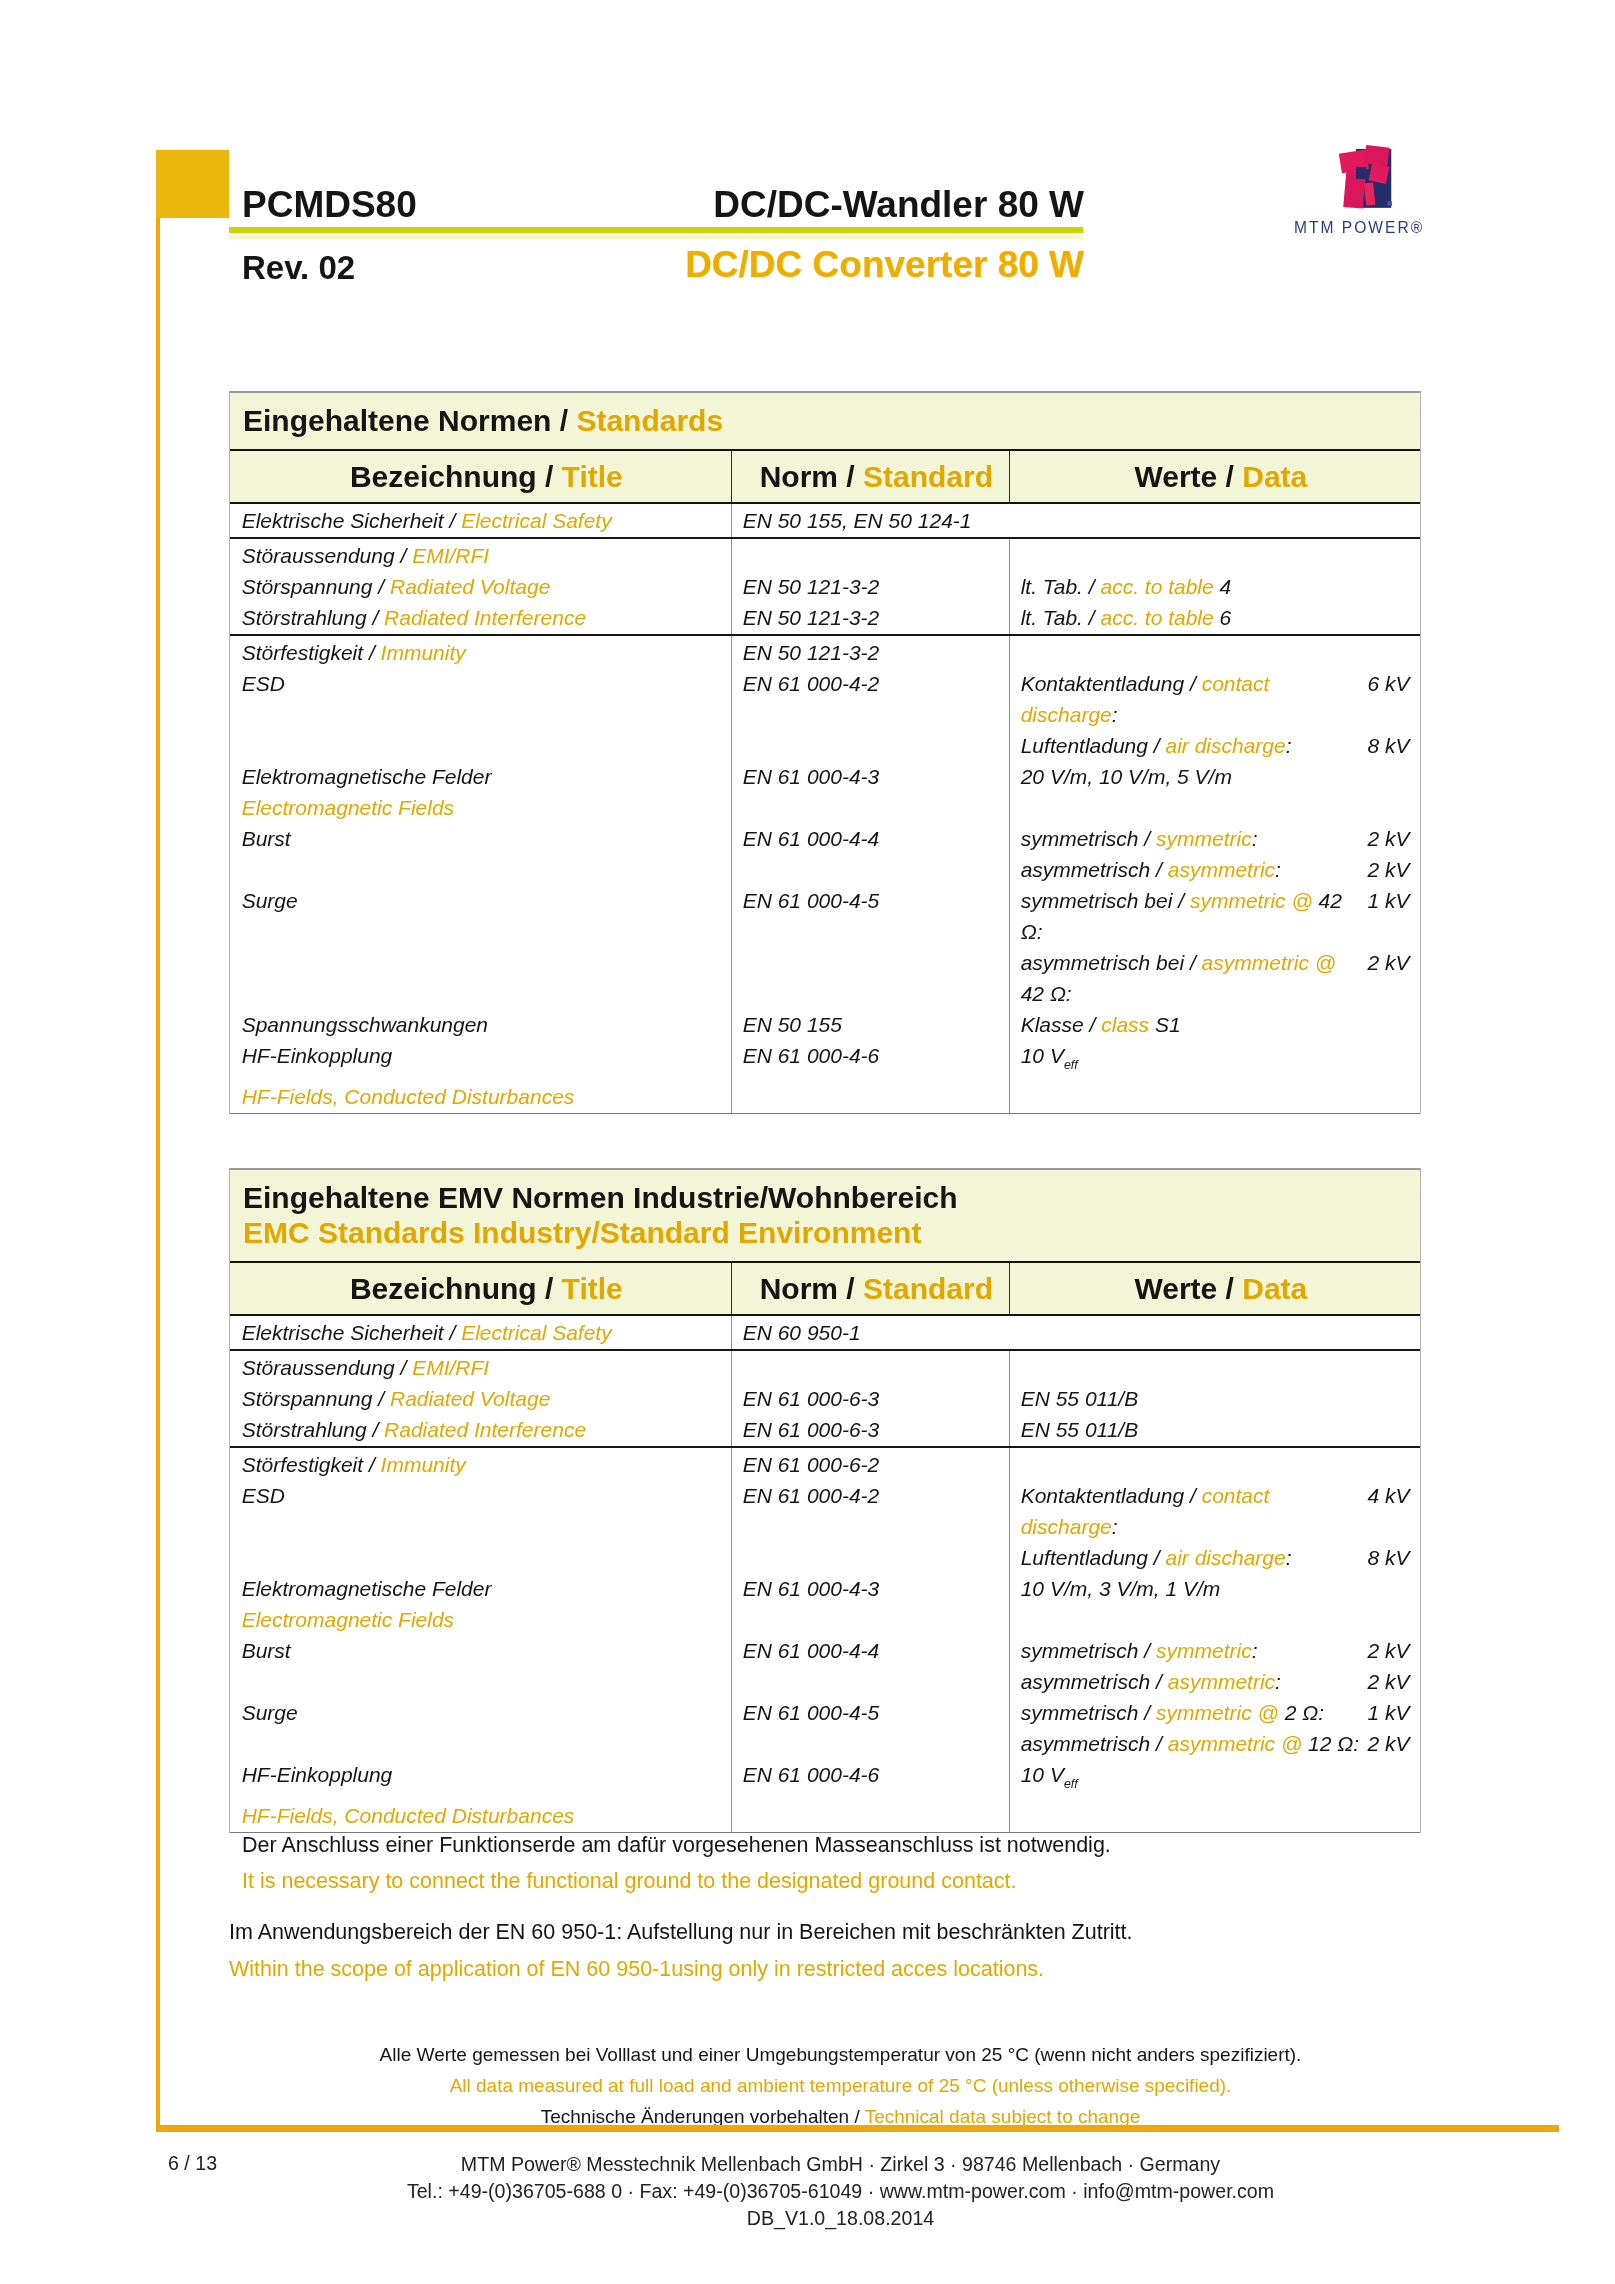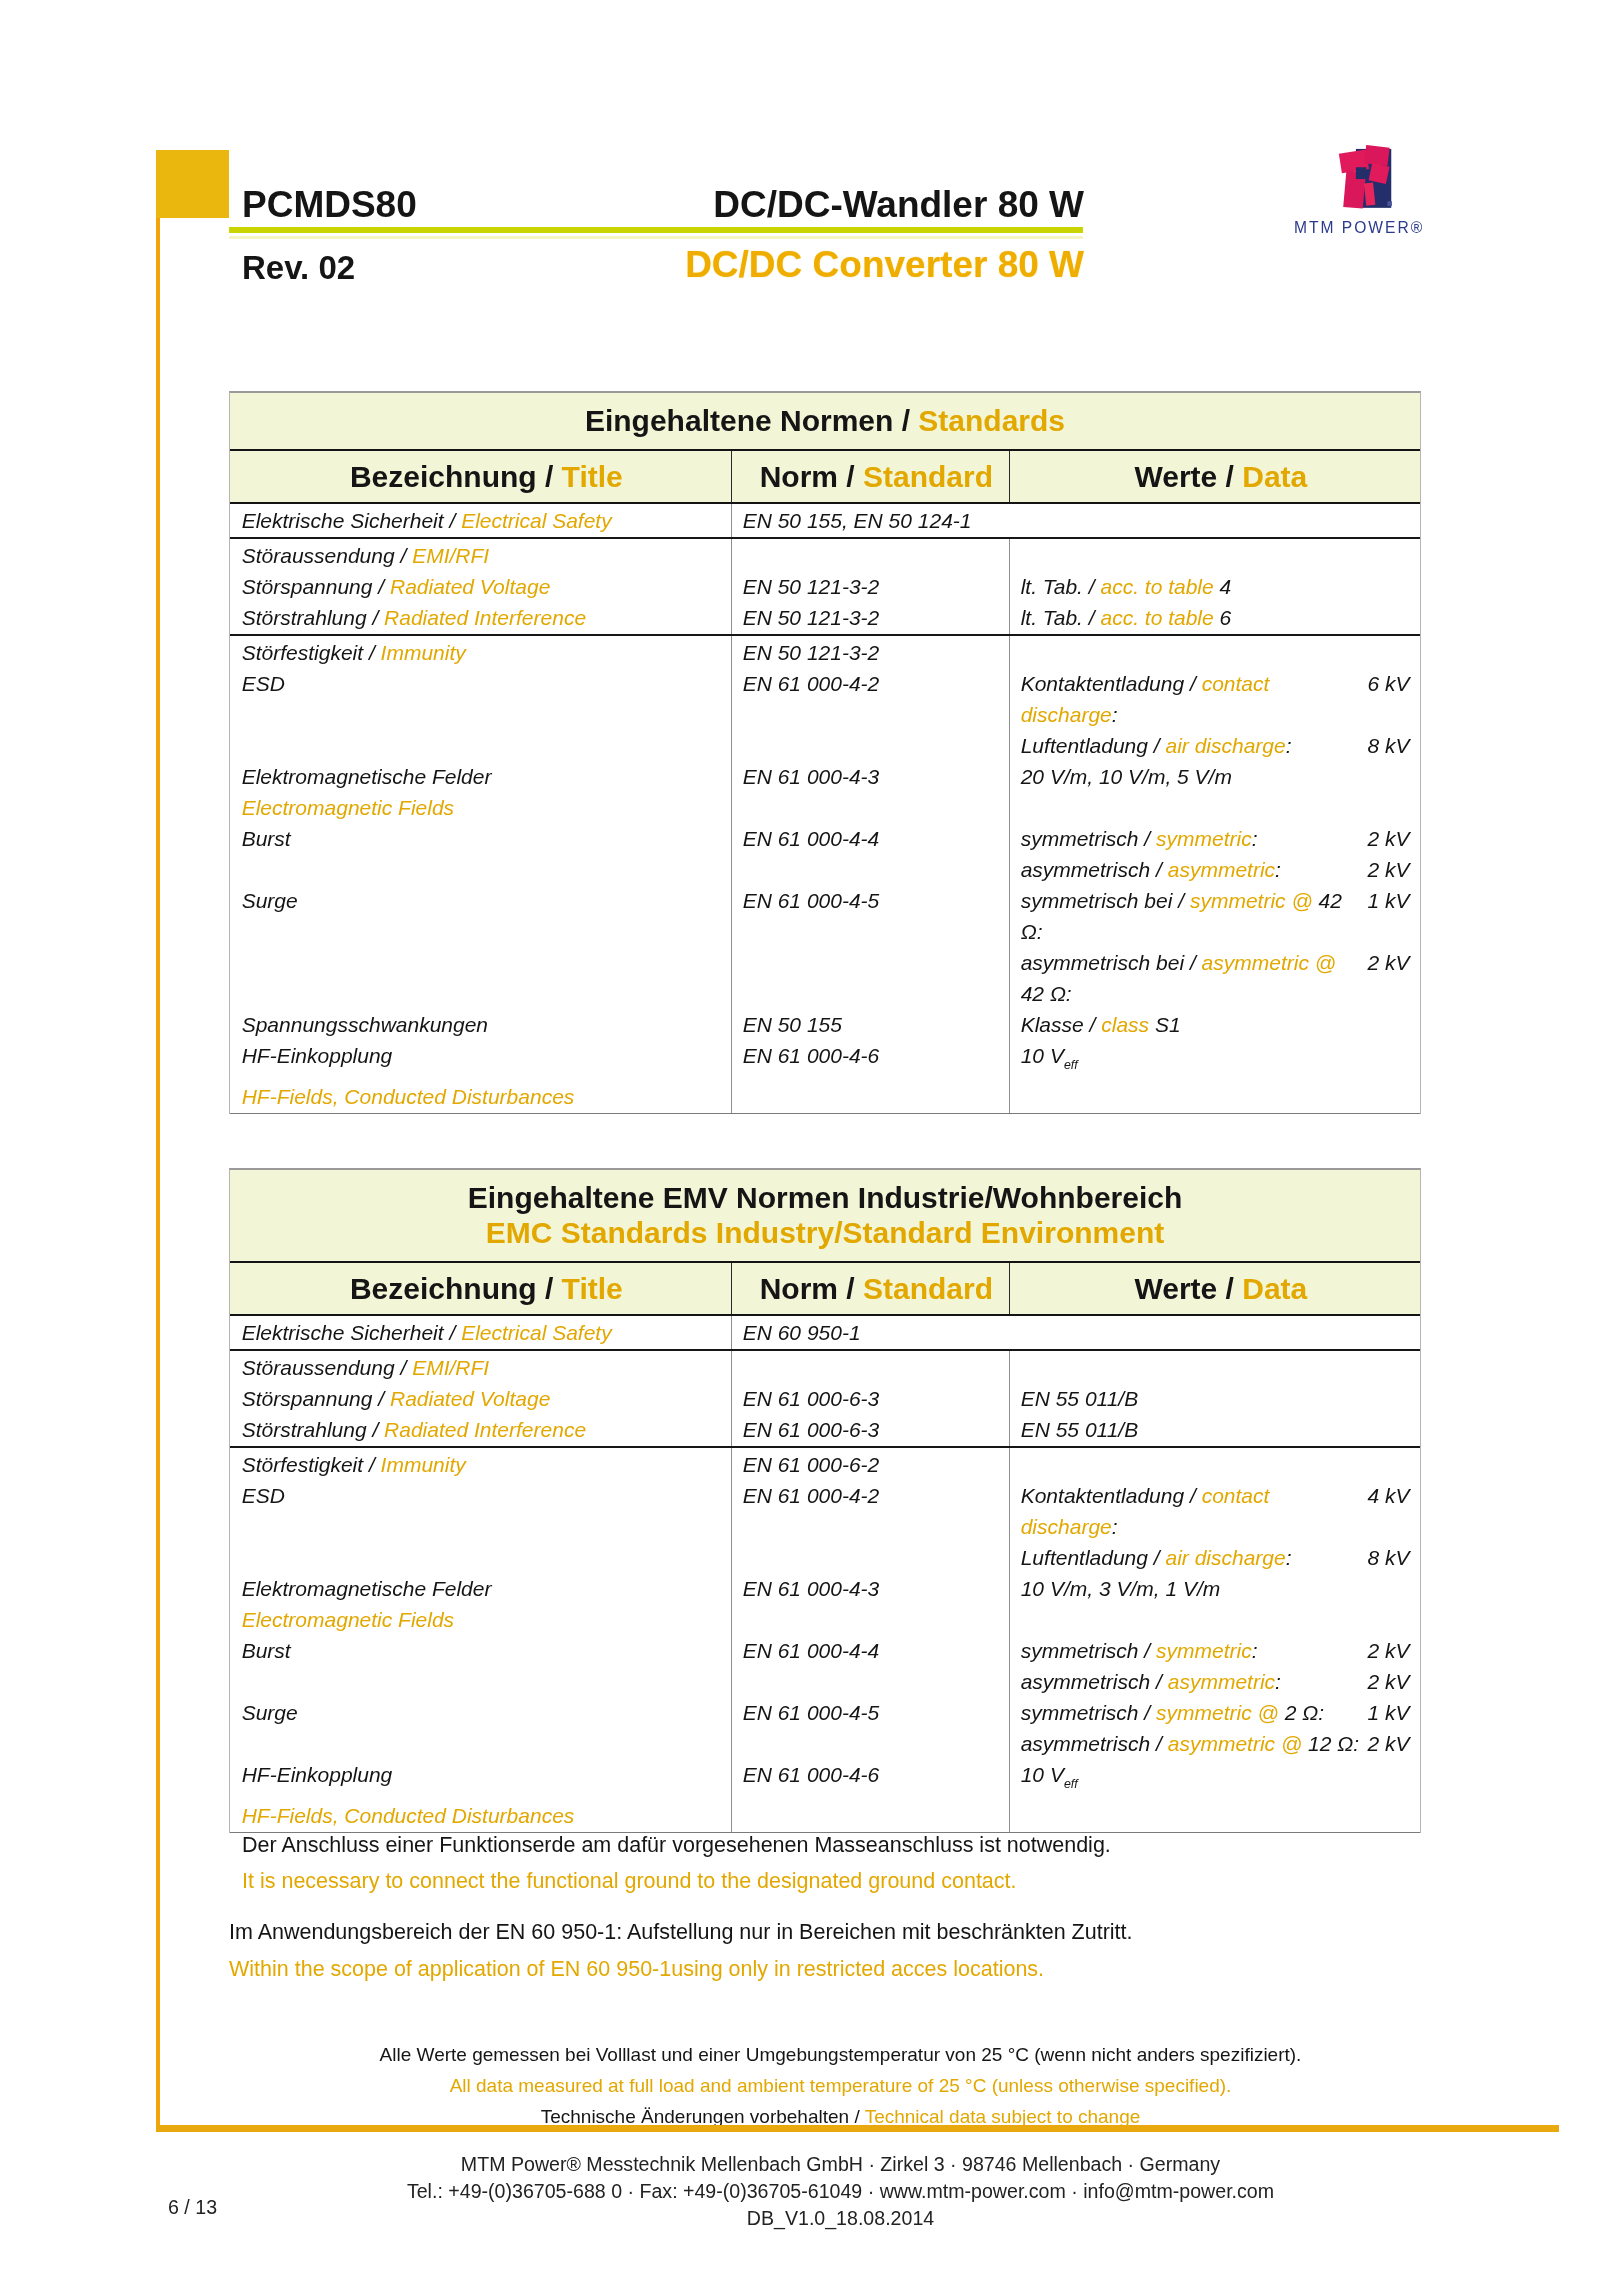--- a/index.html
+++ b/index.html
@@ -27,21 +27,21 @@
   .title-de{position:absolute;left:587px;top:184px;width:497px;text-align:right;font-size:37px;font-weight:700;color:var(--ink);white-space:nowrap;}
   .title-en{position:absolute;left:587px;top:244px;width:497px;text-align:right;font-size:37px;font-weight:700;color:var(--gold-bright);text-shadow:0 0 1.3px #f8d870;white-space:nowrap;}
 
   .logo{position:absolute;left:1333px;top:145px;width:72px;height:72px;}
   .brand{position:absolute;left:1294px;top:219px;width:150px;text-align:left;font-size:15.6px;letter-spacing:2px;color:var(--navy);white-space:nowrap;}
 
   
   .tbl{position:absolute;left:229px;width:1192px;border-top:2px solid #9a9a9a;border-left:0.7px solid #b5b5b5;border-right:0.7px solid #b5b5b5;background:#fff;box-sizing:border-box;}
   #table1{top:391px;}
   #table2{top:1168px;}
-  .t-title{background:var(--band);padding:10.4px 13px;font-size:30px;font-weight:700;line-height:35px;border-bottom:2.6px solid #141414;text-align:center;}
+  .t-title{background:var(--band);padding:10.4px 13px;font-size:30px;font-weight:700;line-height:35px;border-bottom:2.6px solid #141414;}
   .t-cols{display:grid;grid-template-columns:501px 278px 411px;background:var(--band);border-bottom:2.6px solid #141414;}
   .t-ch{font-size:30px;font-weight:700;line-height:33px;padding:9px 0 9px 11.7px;text-align:center;}
   .t-ch.bl{border-left:1.3px solid #2a2a2a;}
   .t-group{position:relative;padding:1px 0;border-bottom:2px solid #161616;font-style:italic;}
   .t-group.last{border-bottom:1.3px solid #7a7a7a;}
   .vd{position:absolute;top:0;bottom:0;width:1.3px;background:#8f8f8f;}
   .v1{left:501px;}
   .v2{left:779px;}
   .t-row{display:grid;grid-template-columns:501px 278px 411px;line-height:31px;font-size:21px;}
   .tc{padding-left:11.7px;}
@@ -58,21 +58,21 @@
   .notey{color:var(--gold);}
   #note1de{left:242px;top:1833px;}
   #note1en{left:242px;top:1869px;}
   #note2de{left:229px;top:1920px;}
   #note2en{left:229px;top:1957px;}
 
   .cnotes{position:absolute;left:156px;top:2039px;width:1369px;text-align:center;font-size:19px;line-height:31px;}
 
   
   .frule{position:absolute;left:156px;top:2125px;width:1403px;height:7.2px;background:#E9A90E;}
-  .fpage{position:absolute;left:168px;top:2152px;font-size:19.6px;color:#222;margin-top:44px;}
+  .fpage{position:absolute;left:168px;top:2152px;font-size:19.6px;color:#222;}
   .fblock{position:absolute;left:156px;top:2151px;width:1369px;text-align:center;font-size:19.6px;line-height:27px;color:#222;}
 </style>
 </head>
 <body>
 
 <div id="page">
 
   <div class="vline"></div>
   <div class="gsquare"></div>
   <div class="hrule"></div>

